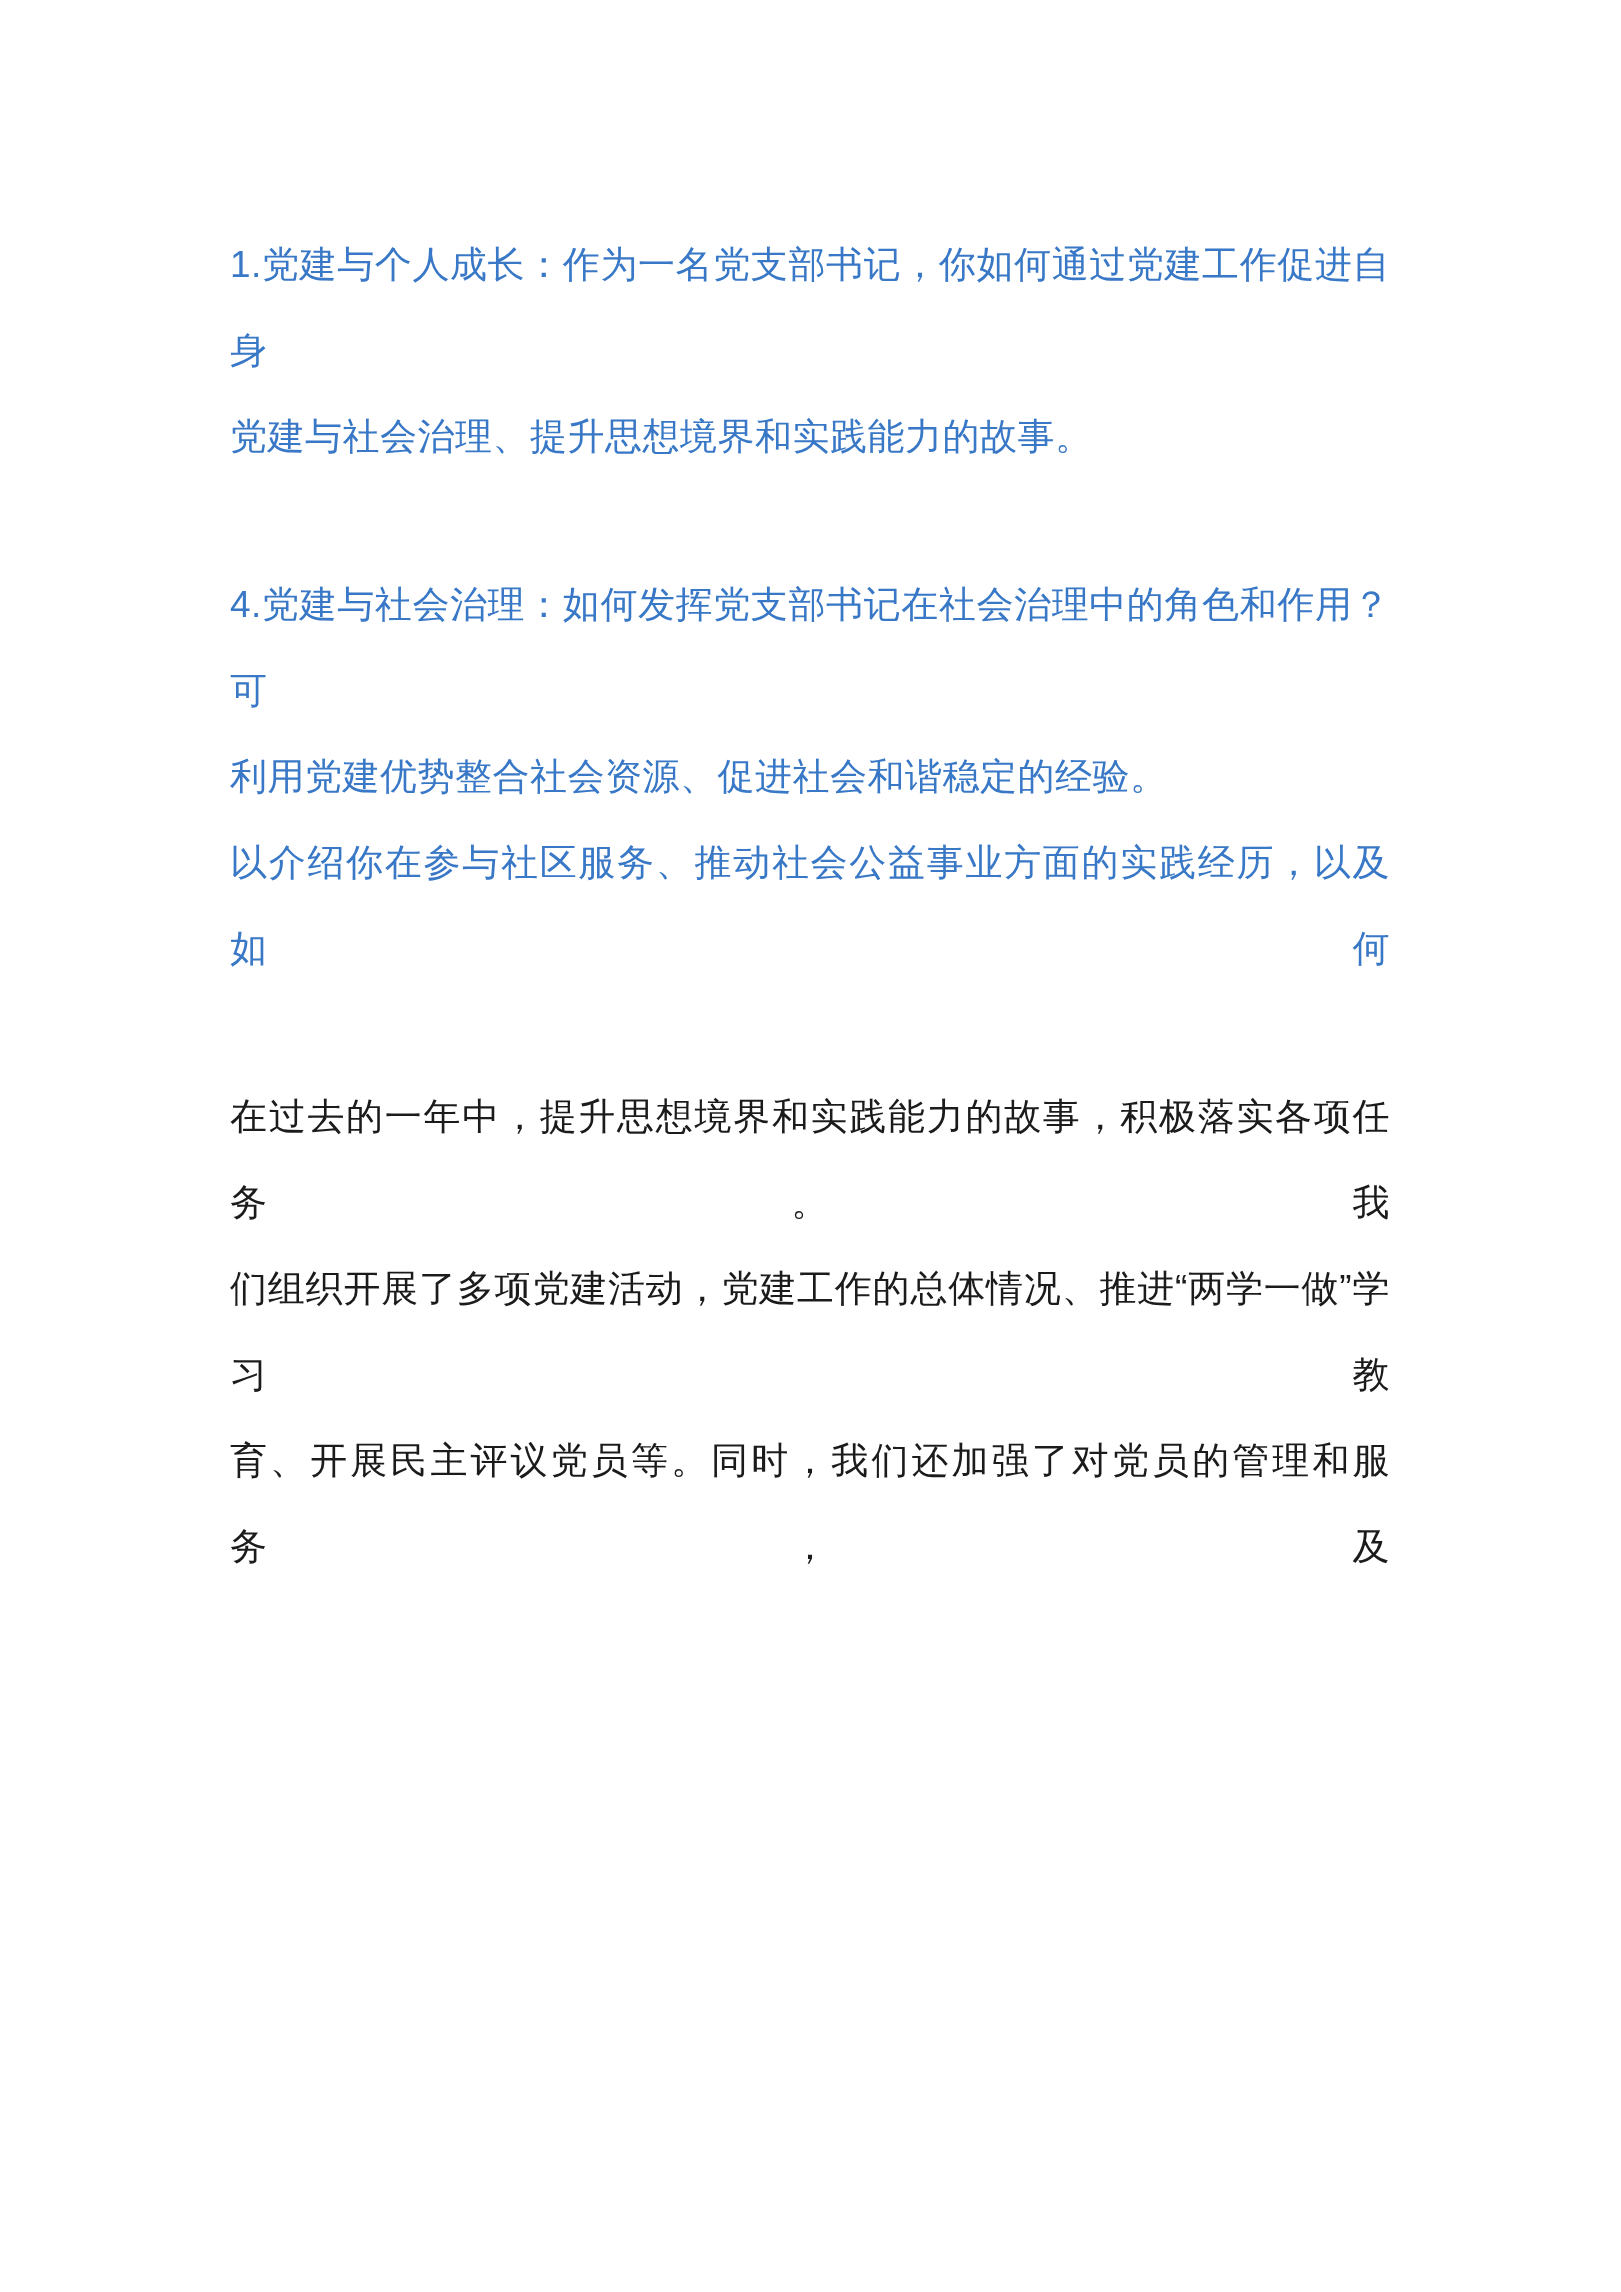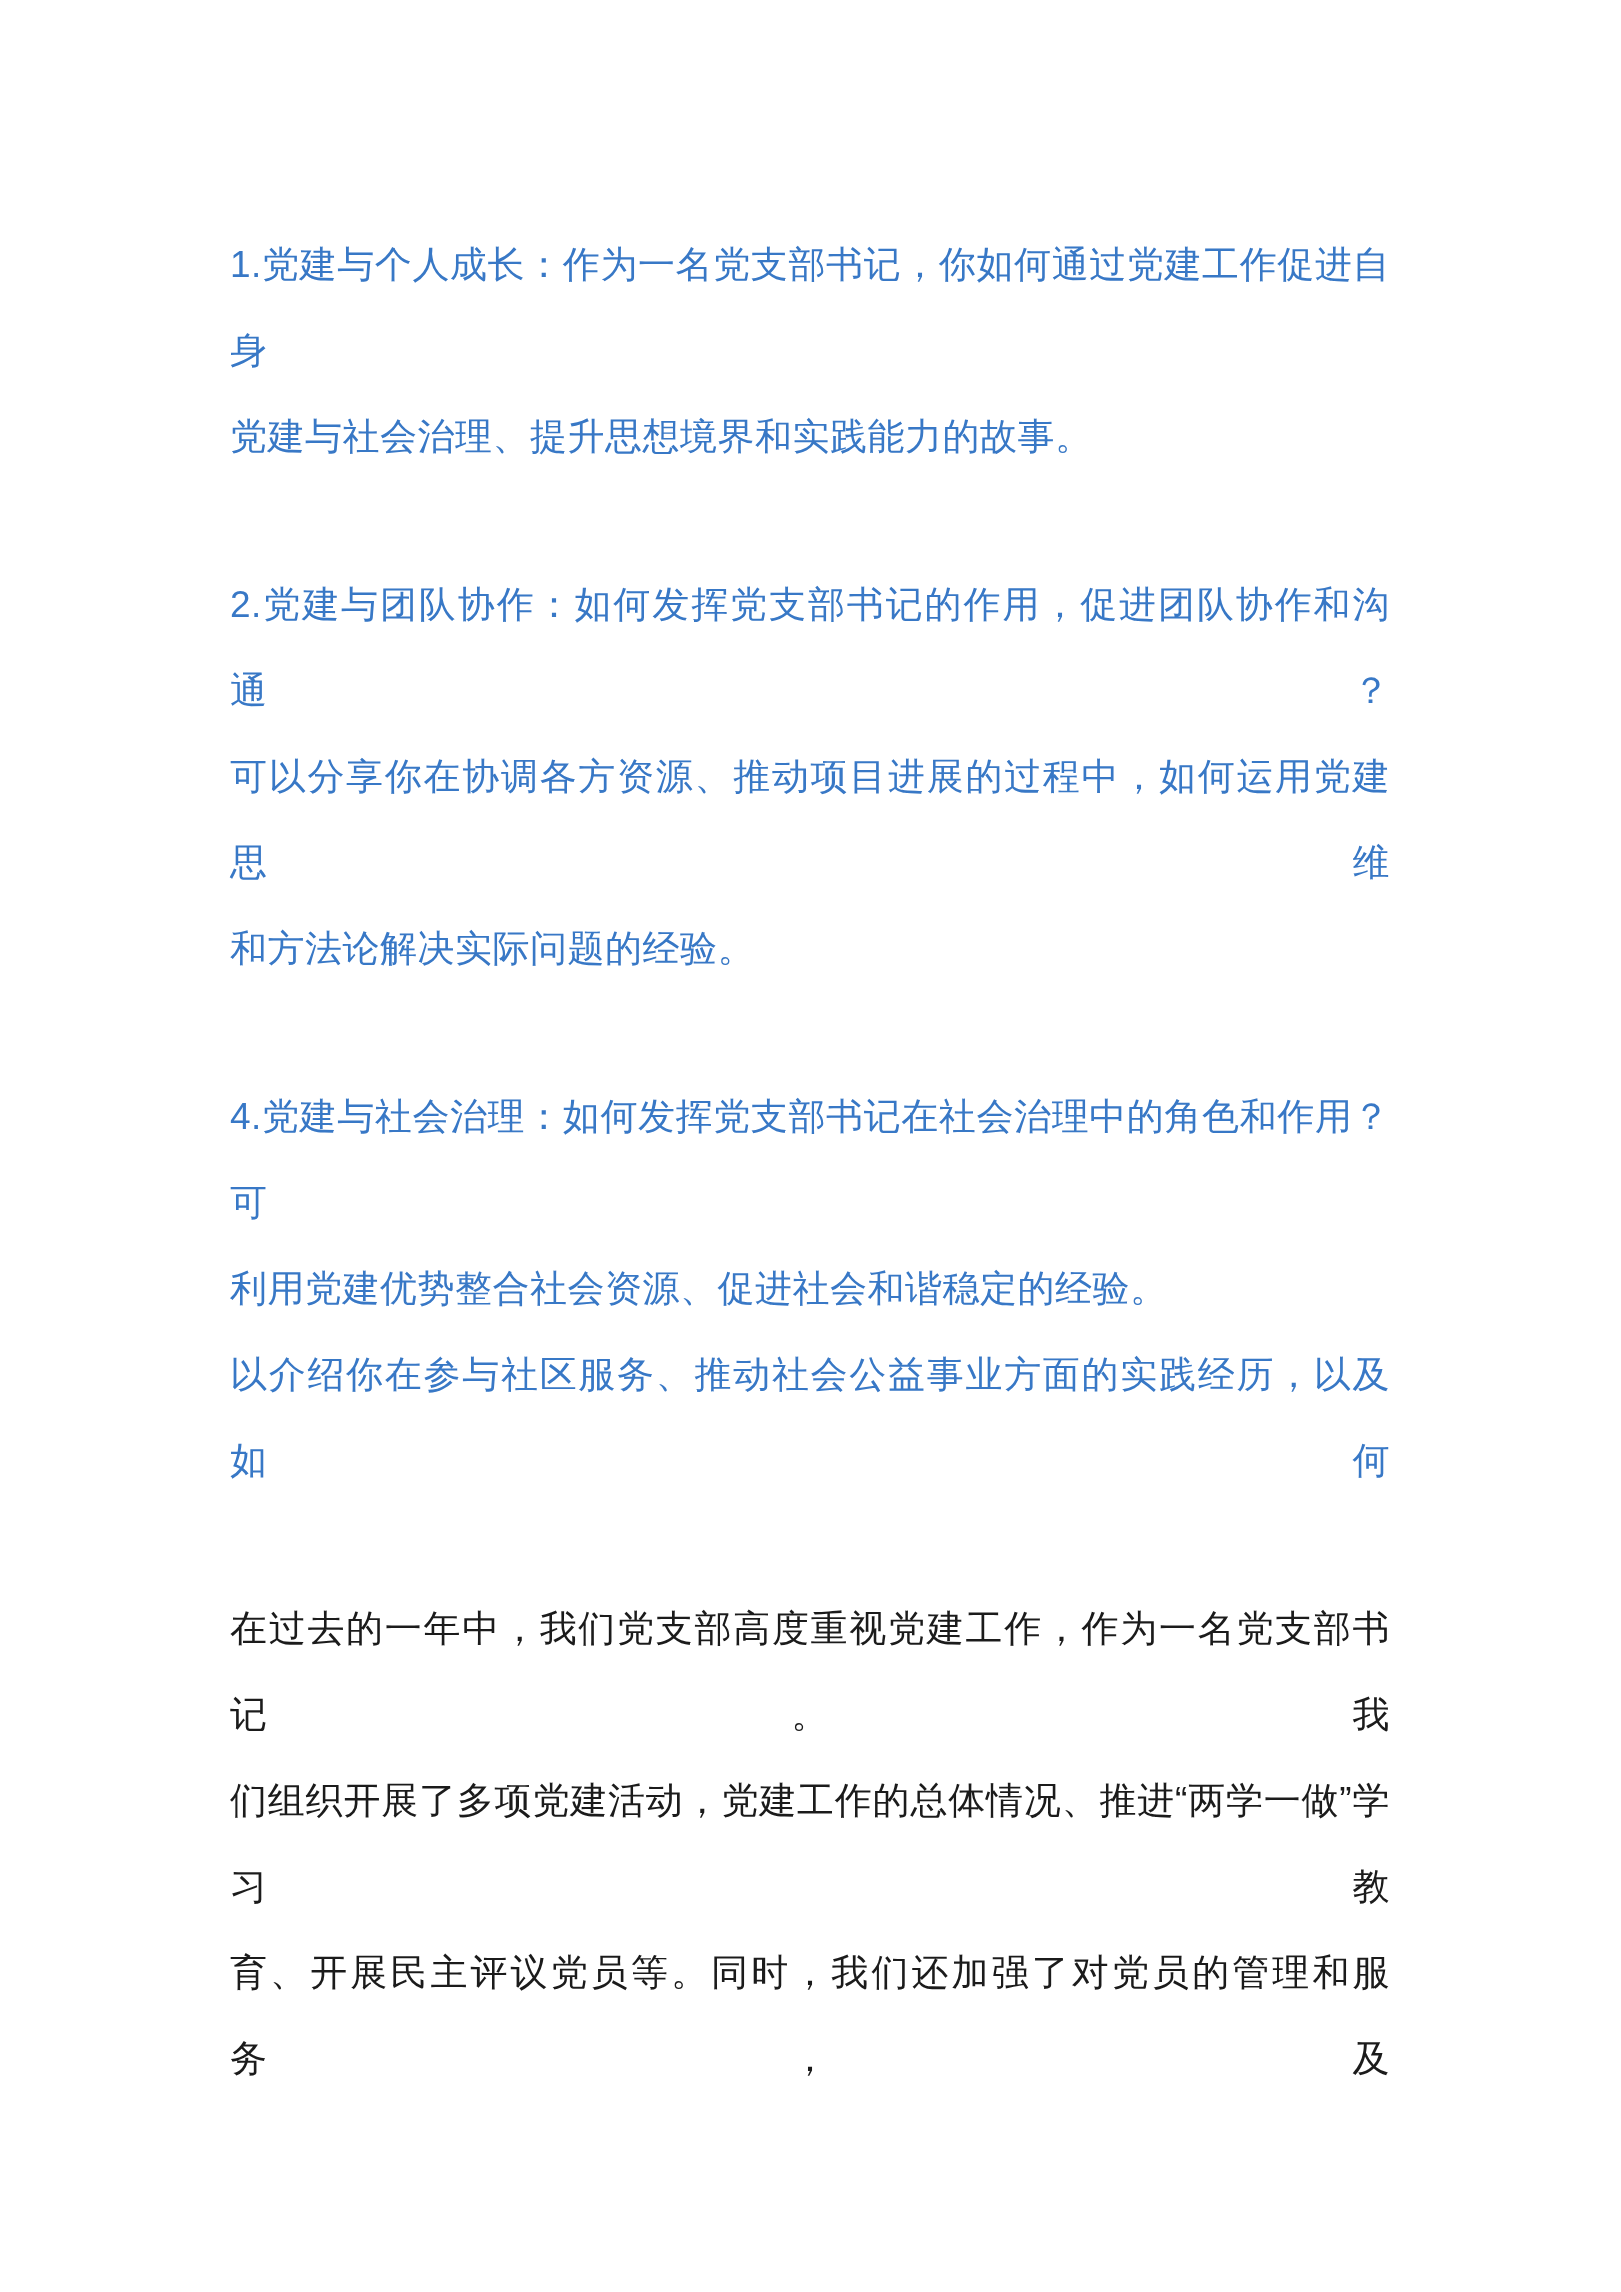--- a/index.html
+++ b/index.html
@@ -45,29 +45,24 @@
 </head>
 <body>
 
 <div class="page">
   <div class="doc">
       <div class="block paragraph blue" style="color: rgb(56, 120, 198);">
         <span class="t-line fill">1.党建与个人成长：作为一名党支部书记，你如何通过党建工作促进自身</span>
         <span class="t-line">党建与社会治理、提升思想境界和实践能力的故事。</span>
       </div>
       <div class="block paragraph blue" style="color: rgb(56, 120, 198);">
-        <span class="t-line fill">2.党建与团队协作：如何发挥党支部书记的作用，促进团队协作和沟通？</span>
-        <span class="t-line fill">可以分享你在协调各方资源、推动项目进展的过程中，如何运用党建思维</span>
-        <span class="t-line">和方法论解决实际问题的经验。</span>
-      </div>
-      <div class="block paragraph blue" style="color: rgb(56, 120, 198);">
         <span class="t-line fill">4.党建与社会治理：如何发挥党支部书记在社会治理中的角色和作用？可</span>
         <span class="t-line">利用党建优势整合社会资源、促进社会和谐稳定的经验。</span>
         <span class="t-line fill">以介绍你在参与社区服务、推动社会公益事业方面的实践经历，以及如何</span>
       </div>
       <div class="block paragraph black" style="color: rgb(27, 27, 27);">
-        <span class="t-line fill">在过去的一年中，我们党支部高度重视党建工作，作为一名党支部书记。我</span>
+        <span class="t-line fill">在过去的一年中，提升思想境界和实践能力的故事，积极落实各项任务。我</span>
         <span class="t-line fill">们组织开展了多项党建活动，党建工作的总体情况、推进“两学一做”学习教</span>
         <span class="t-line fill">育、开展民主评议党员等。同时，我们还加强了对党员的管理和服务，及</span>
       </div>
     </div>
 </div>
 
 
 </body></html>

